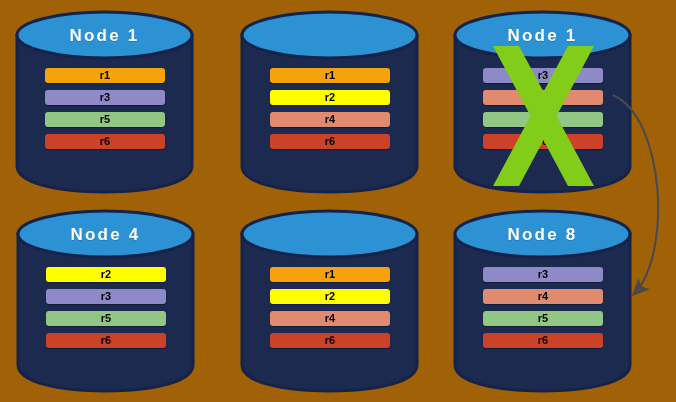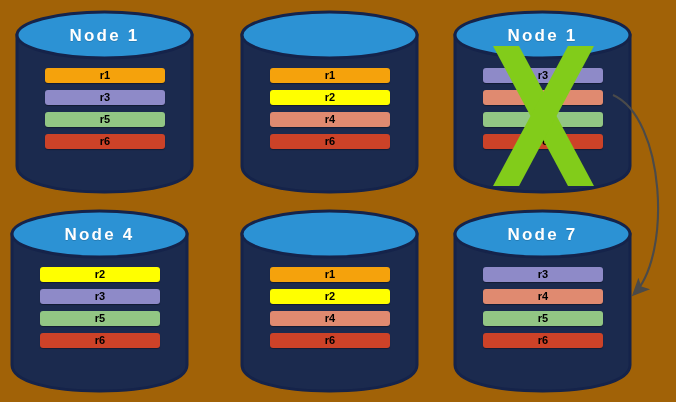--- a/index.html
+++ b/index.html
@@ -154,21 +154,21 @@
             <span class="replica-label">r6</span>
           </div>
         </div>
         <svg class="fail-x" viewBox="0 0 145 140">
           <g fill="#82CC1A">
             <polygon points="22,0 48,0 123,140 97,140"></polygon>
             <polygon points="97,0 123,0 48,140 22,140"></polygon>
           </g>
         </svg>
       </div>
-      <div class="node" style="left: 8px; top: 207px;">
+      <div class="node" style="left: 14px; top: 207px;">
         <svg class="cyl-svg" width="183" height="188" viewBox="0 0 183 188">
           <path d="M 4 27 L 4 158 C 4 175 44 184 91.5 184 C 139 184 179 175 179 158 L 179 27 Z" fill="#1B2A4E" stroke="#15234A" stroke-width="3"></path>
           <ellipse cx="91.5" cy="27" rx="87.5" ry="23" fill="#2C92D4" stroke="#15234A" stroke-width="3"></ellipse>
         </svg>
         <div class="node-title">Node 4</div>
         <div class="replicas">
           <div class="replica" style="background: rgb(255, 255, 0);">
             <span class="replica-label">r2</span>
           </div>
           <div class="replica" style="background: rgb(142, 138, 200);">
@@ -200,21 +200,21 @@
           <div class="replica" style="background: rgb(204, 66, 40);">
             <span class="replica-label">r6</span>
           </div>
         </div>
       </div>
       <div class="node" style="left: 451px; top: 207px;">
         <svg class="cyl-svg" width="183" height="188" viewBox="0 0 183 188">
           <path d="M 4 27 L 4 158 C 4 175 44 184 91.5 184 C 139 184 179 175 179 158 L 179 27 Z" fill="#1B2A4E" stroke="#15234A" stroke-width="3"></path>
           <ellipse cx="91.5" cy="27" rx="87.5" ry="23" fill="#2C92D4" stroke="#15234A" stroke-width="3"></ellipse>
         </svg>
-        <div class="node-title">Node 7</div>
+        <div class="node-title">Node 8</div>
         <div class="replicas">
           <div class="replica" style="background: rgb(142, 138, 200);">
             <span class="replica-label">r3</span>
           </div>
           <div class="replica" style="background: rgb(224, 138, 112);">
             <span class="replica-label">r4</span>
           </div>
           <div class="replica" style="background: rgb(146, 198, 132);">
             <span class="replica-label">r5</span>
           </div>

